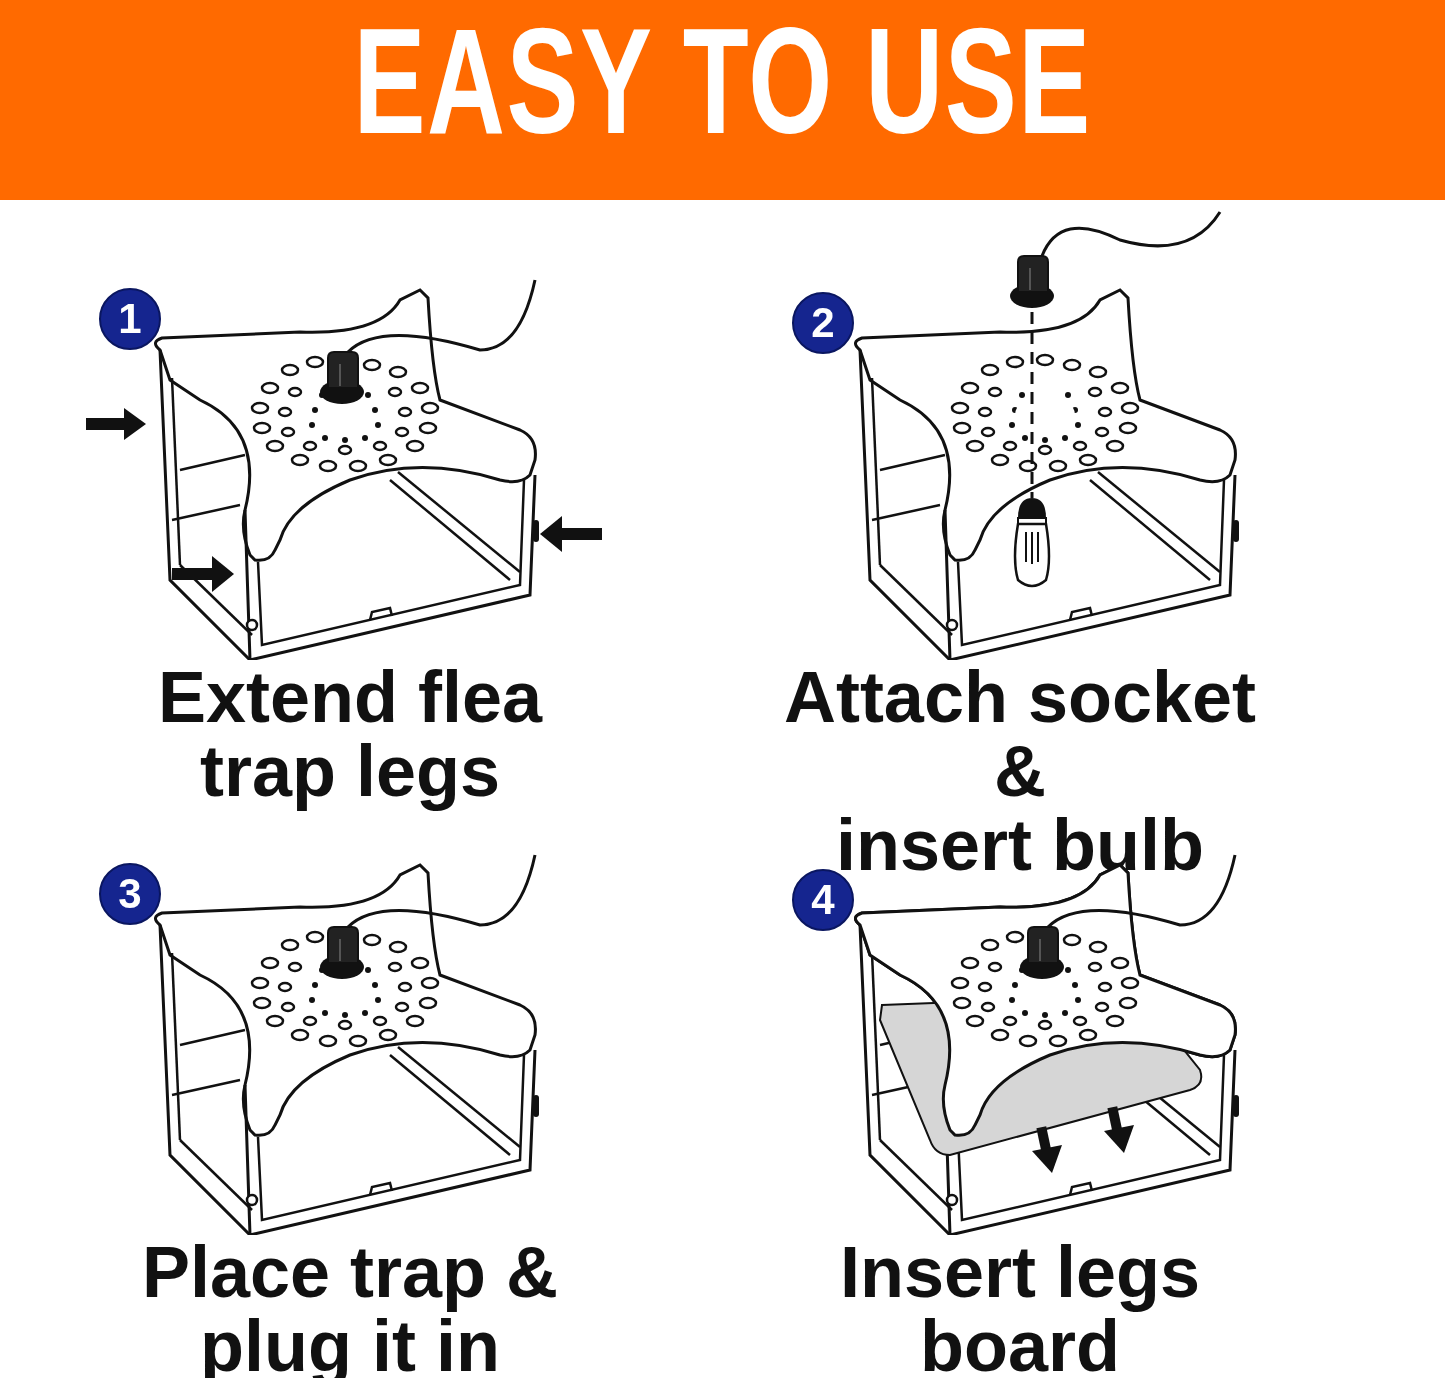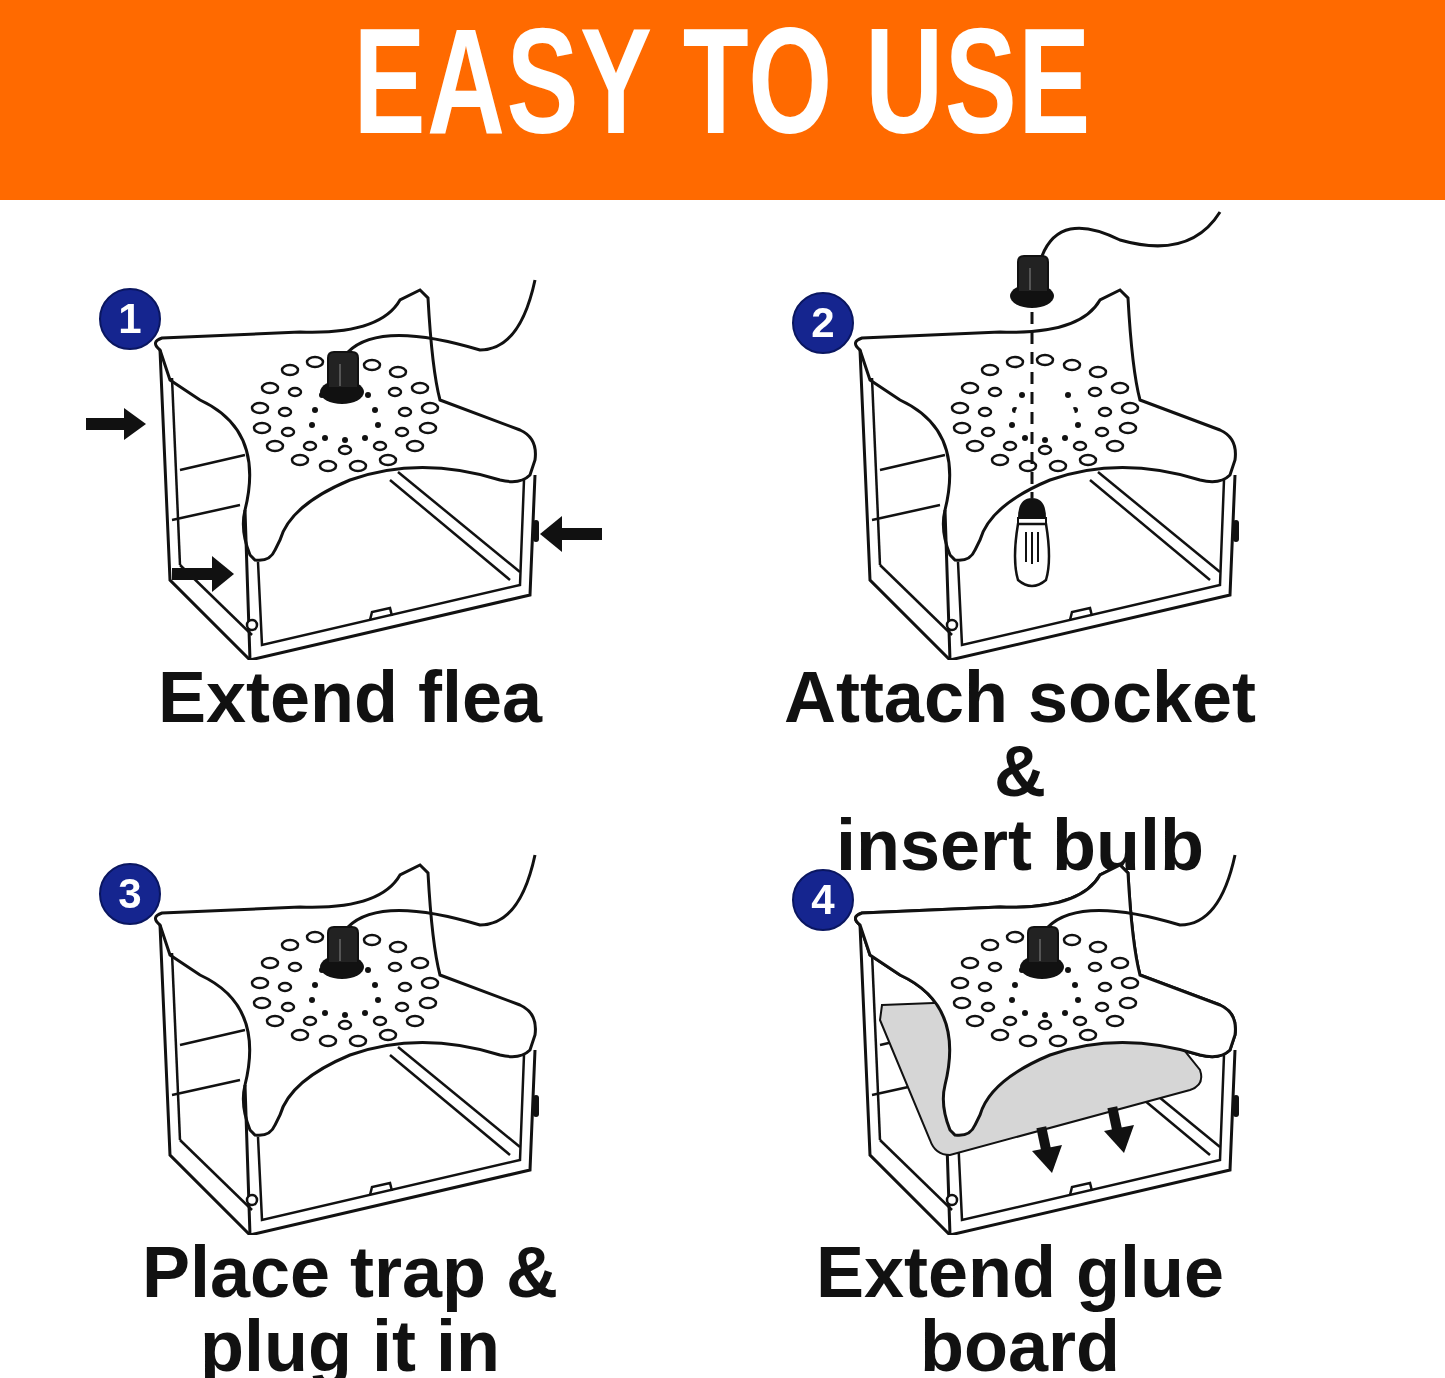--- a/index.html
+++ b/index.html
@@ -109,20 +109,21 @@
         <rect x="92" y="298" width="44" height="12"></rect>
         <polygon points="132,286 154,304 132,322"></polygon>
       </g>
     <g fill="#111">
         <rect x="480" y="258" width="42" height="12"></rect>
         <polygon points="482,246 460,264 482,282"></polygon>
       </g>
   </svg>
   <div class="caption" style="left:-10px; top:390px;">
     <span>Extend flea</span>
+    <span>trap legs</span>
   </div>
 </div>
 
 <div class="step" style="left:780px; top:200px;">
   <div class="badge" style="left:12px; top:92px;">2</div>
   <svg class="illus" width="480" height="460" viewBox="0 0 480 460" style="left:0; top:0;">
     <g transform="translate(0,80)">
       <use href="#trap-frame"></use>
       <use href="#holes"></use>
       <ellipse cx="265" cy="135" rx="30" ry="20" fill="#fff"></ellipse>
@@ -175,16 +176,16 @@
     <g fill="#111">
         <rect x="259" y="282" width="10" height="26" transform="rotate(-12 264 295)"></rect>
         <polygon points="252,306 282,300 272,328"></polygon>
       </g>
     <g fill="#111">
         <rect x="330" y="262" width="10" height="26" transform="rotate(-12 335 275)"></rect>
         <polygon points="324,286 354,280 344,308"></polygon>
       </g>
   </svg>
   <div class="caption" style="left:-20px; top:390px; width:520px;">
-    <span>Extend glue</span>
+    <span>Insert legs</span>
     <span>board</span>
   </div>
 </div>
 
 </body></html>

